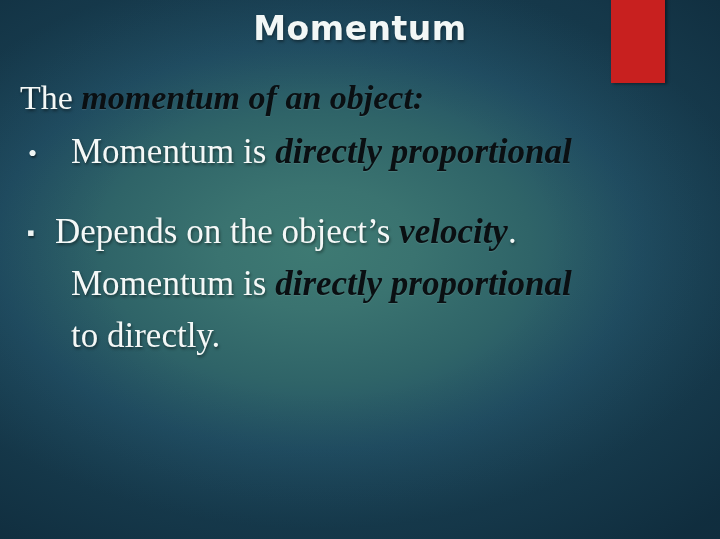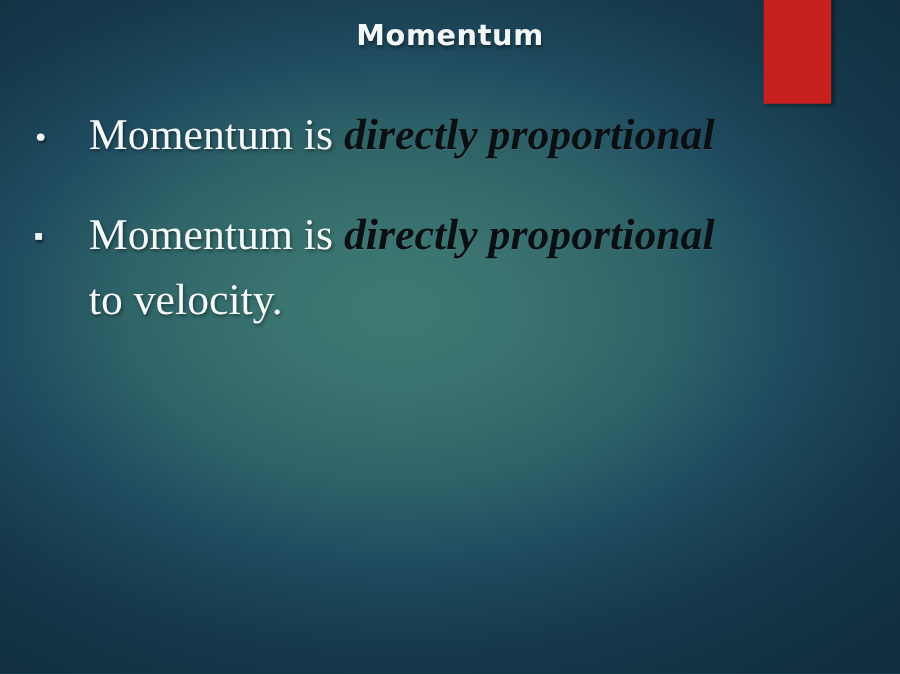--- a/index.html
+++ b/index.html
@@ -52,21 +52,21 @@
 
   
   .title {
     position: absolute;
     top: 7px;
     left: 0;
     width: 720px;
     text-align: center;
     font-family: "DejaVu Sans", "Liberation Sans", sans-serif;
     font-weight: 700;
-    font-size: 23px;
+    font-size: 33px;
     line-height: 44px;
     letter-spacing: 0.5px;
     color: #f2f7f6;
     text-shadow: 1px 2px 3px rgba(0,0,0,0.38);
     z-index: 2;
   }
 
   
   .body-area {
     position: absolute;
@@ -140,32 +140,38 @@
 <body>
 
 <div id="slide">
 
   <div class="accent-bar"></div>
 
   <div class="title">Momentum</div>
 
   <div class="body-area">
 
+    <p class="lead">
+      <span class="plain">The </span><span class="emph">momentum of an object:</span>
+    </p>
 
     <div class="bullet-block first">
       <span class="marker dot">•</span>
       <div class="bullet-line indent">
         <span>Momentum is </span><span class="emph">directly proportional</span>
       </div>
     </div>
 
     <div class="bullet-block second">
       <span class="marker square">▪</span>
+      <div class="bullet-line">
+        <span>Depends on the object’s </span><span class="emph">velocity</span><span>.</span>
+      </div>
       <div class="bullet-line indent">
         <span>Momentum is </span><span class="emph">directly proportional</span>
       </div>
       <div class="bullet-line indent">
-        <span>to velocity.</span>
+        <span>to directly.</span>
       </div>
     </div>
 
   </div>
 </div>
 
 </body></html>

